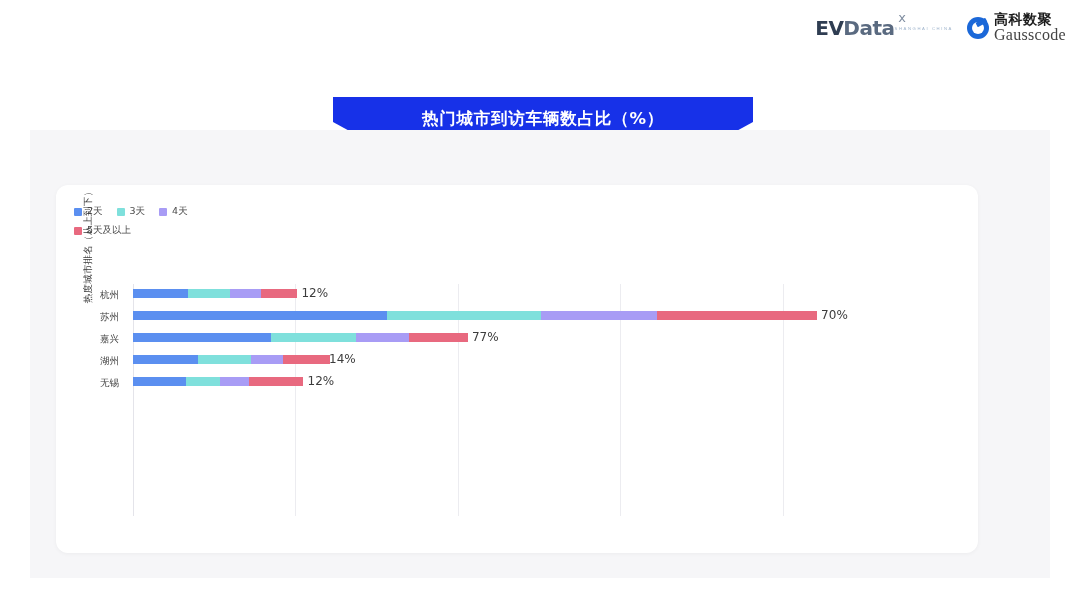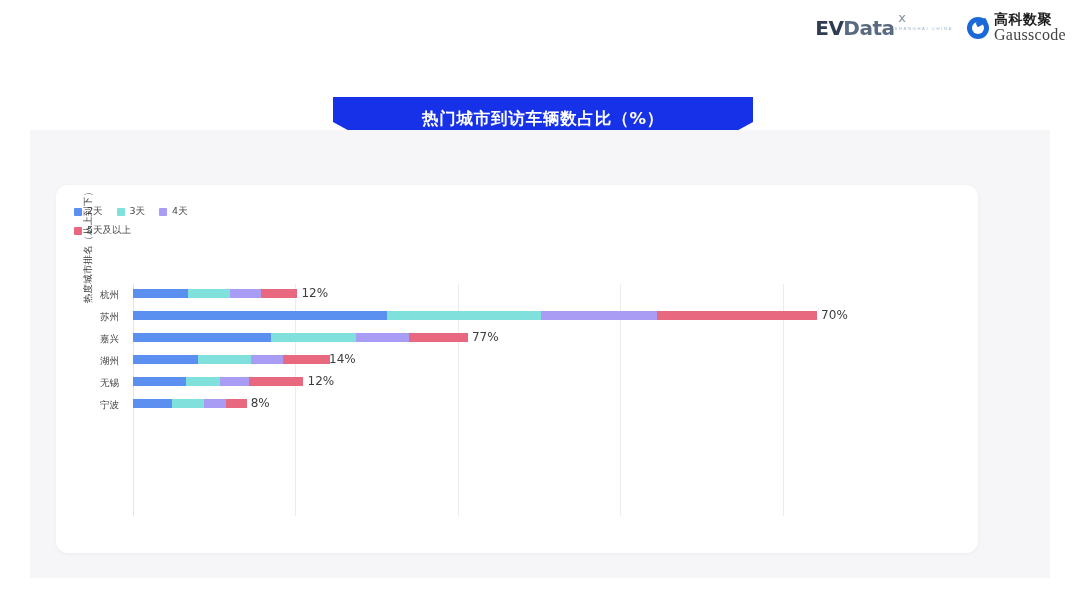--- a/index.html
+++ b/index.html
@@ -232,25 +232,15 @@
       <div class="row">
         <div class="row-label">无锡</div>
         <div class="bar">
           <div class="seg" style="width: 52.78px; background: rgb(91, 143, 240);"></div>
           <div class="seg" style="width: 34.51px; background: rgb(127, 224, 220);"></div>
           <div class="seg" style="width: 28.42px; background: rgb(168, 156, 245);"></div>
           <div class="seg" style="width: 54.81px; background: rgb(232, 105, 127);"></div>
         </div>
         <div class="bar-value" style="left: 307.52px;">12%</div>
       </div>
-      <div class="row">
-        <div class="row-label">宁波</div>
-        <div class="bar">
-          <div class="seg" style="width: 38.57px; background: rgb(91, 143, 240);"></div>
-          <div class="seg" style="width: 32.48px; background: rgb(127, 224, 220);"></div>
-          <div class="seg" style="width: 22.33px; background: rgb(168, 156, 245);"></div>
-          <div class="seg" style="width: 20.3px; background: rgb(232, 105, 127);"></div>
-        </div>
-        <div class="bar-value" style="left: 250.68px;">8%</div>
-      </div>
     </div>
 
 </div>
 
 </body></html>

